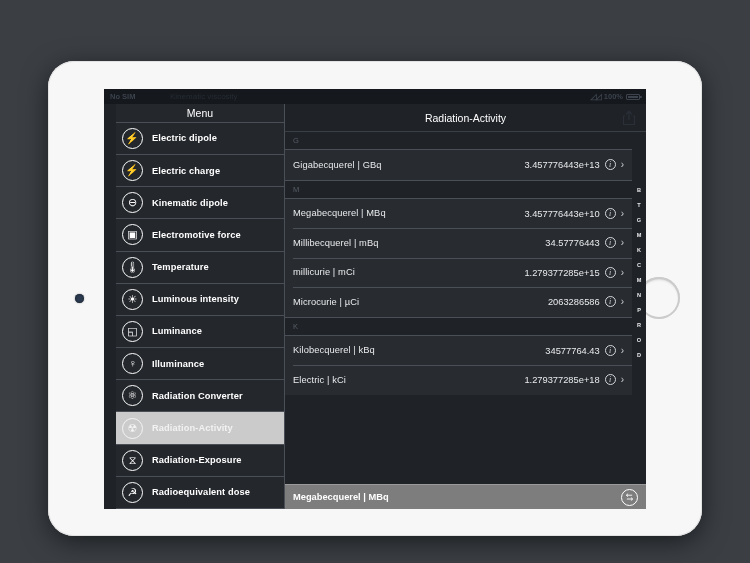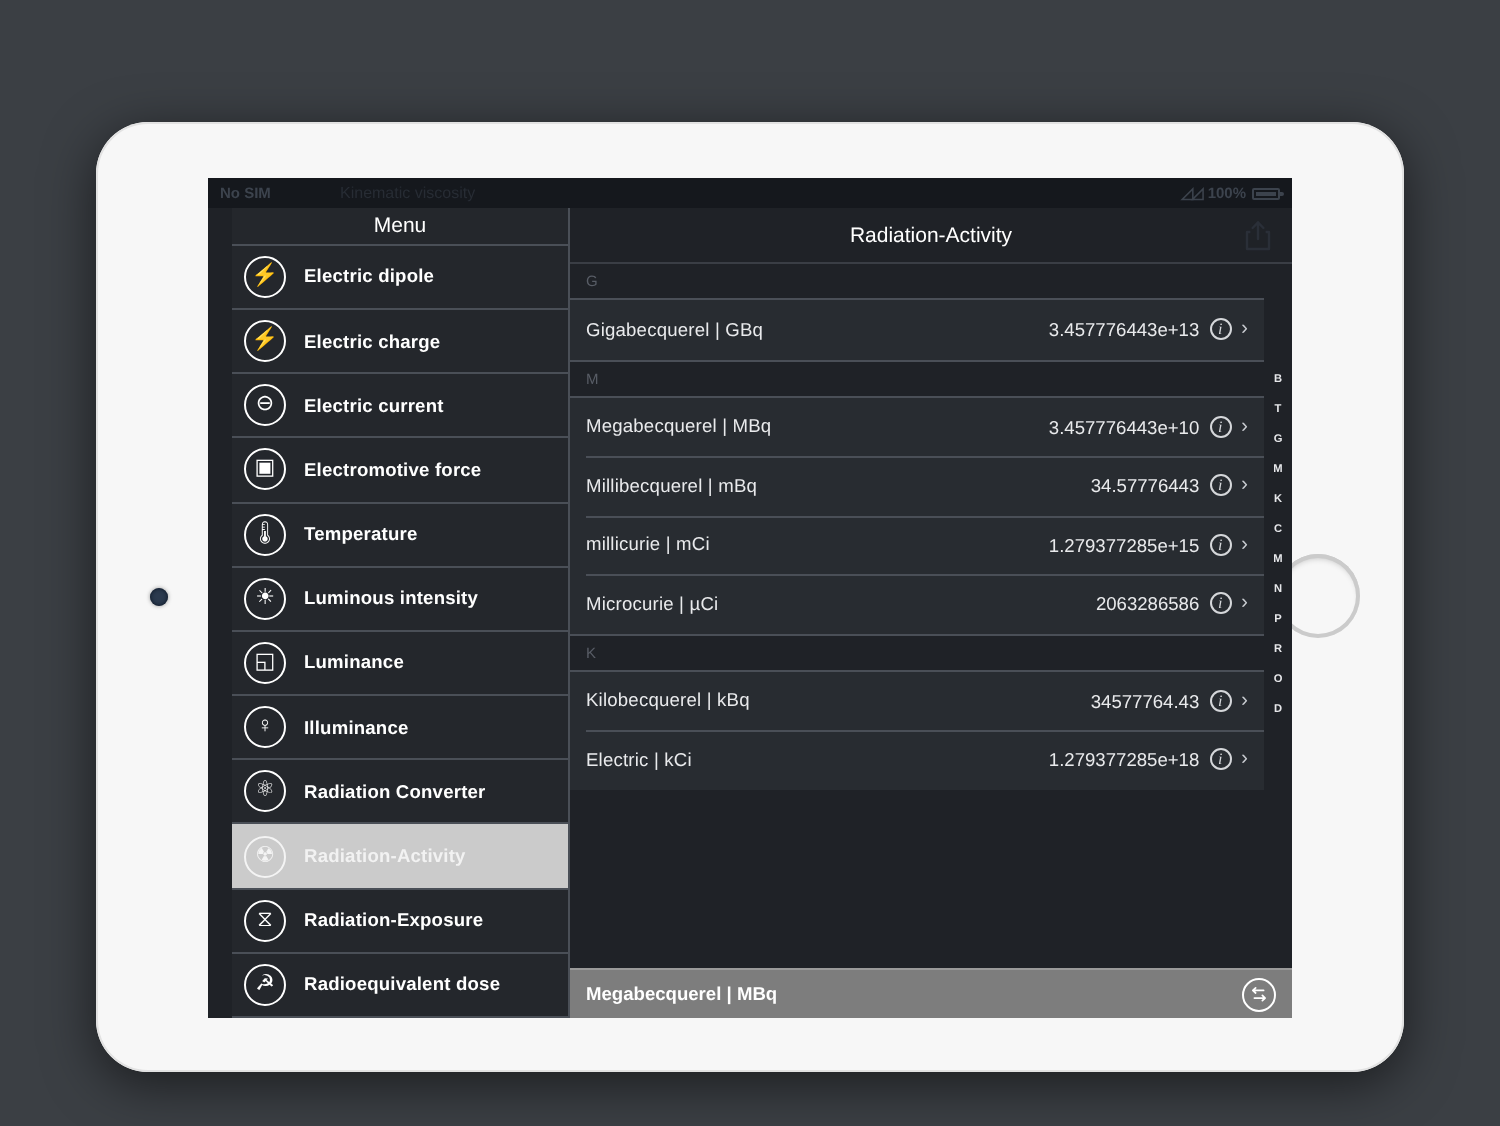--- a/index.html
+++ b/index.html
@@ -254,21 +254,21 @@
             <div class="menu-item">
               <span class="menu-icon">⚡</span>
               <span class="menu-label">Electric dipole</span>
             </div>
             <div class="menu-item">
               <span class="menu-icon">⚡</span>
               <span class="menu-label">Electric charge</span>
             </div>
             <div class="menu-item">
               <span class="menu-icon">⊖</span>
-              <span class="menu-label">Electric current</span>
+              <span class="menu-label">Kinematic dipole</span>
             </div>
             <div class="menu-item">
               <span class="menu-icon">▣</span>
               <span class="menu-label">Electromotive force</span>
             </div>
             <div class="menu-item">
               <span class="menu-icon">🌡</span>
               <span class="menu-label">Temperature</span>
             </div>
             <div class="menu-item">

